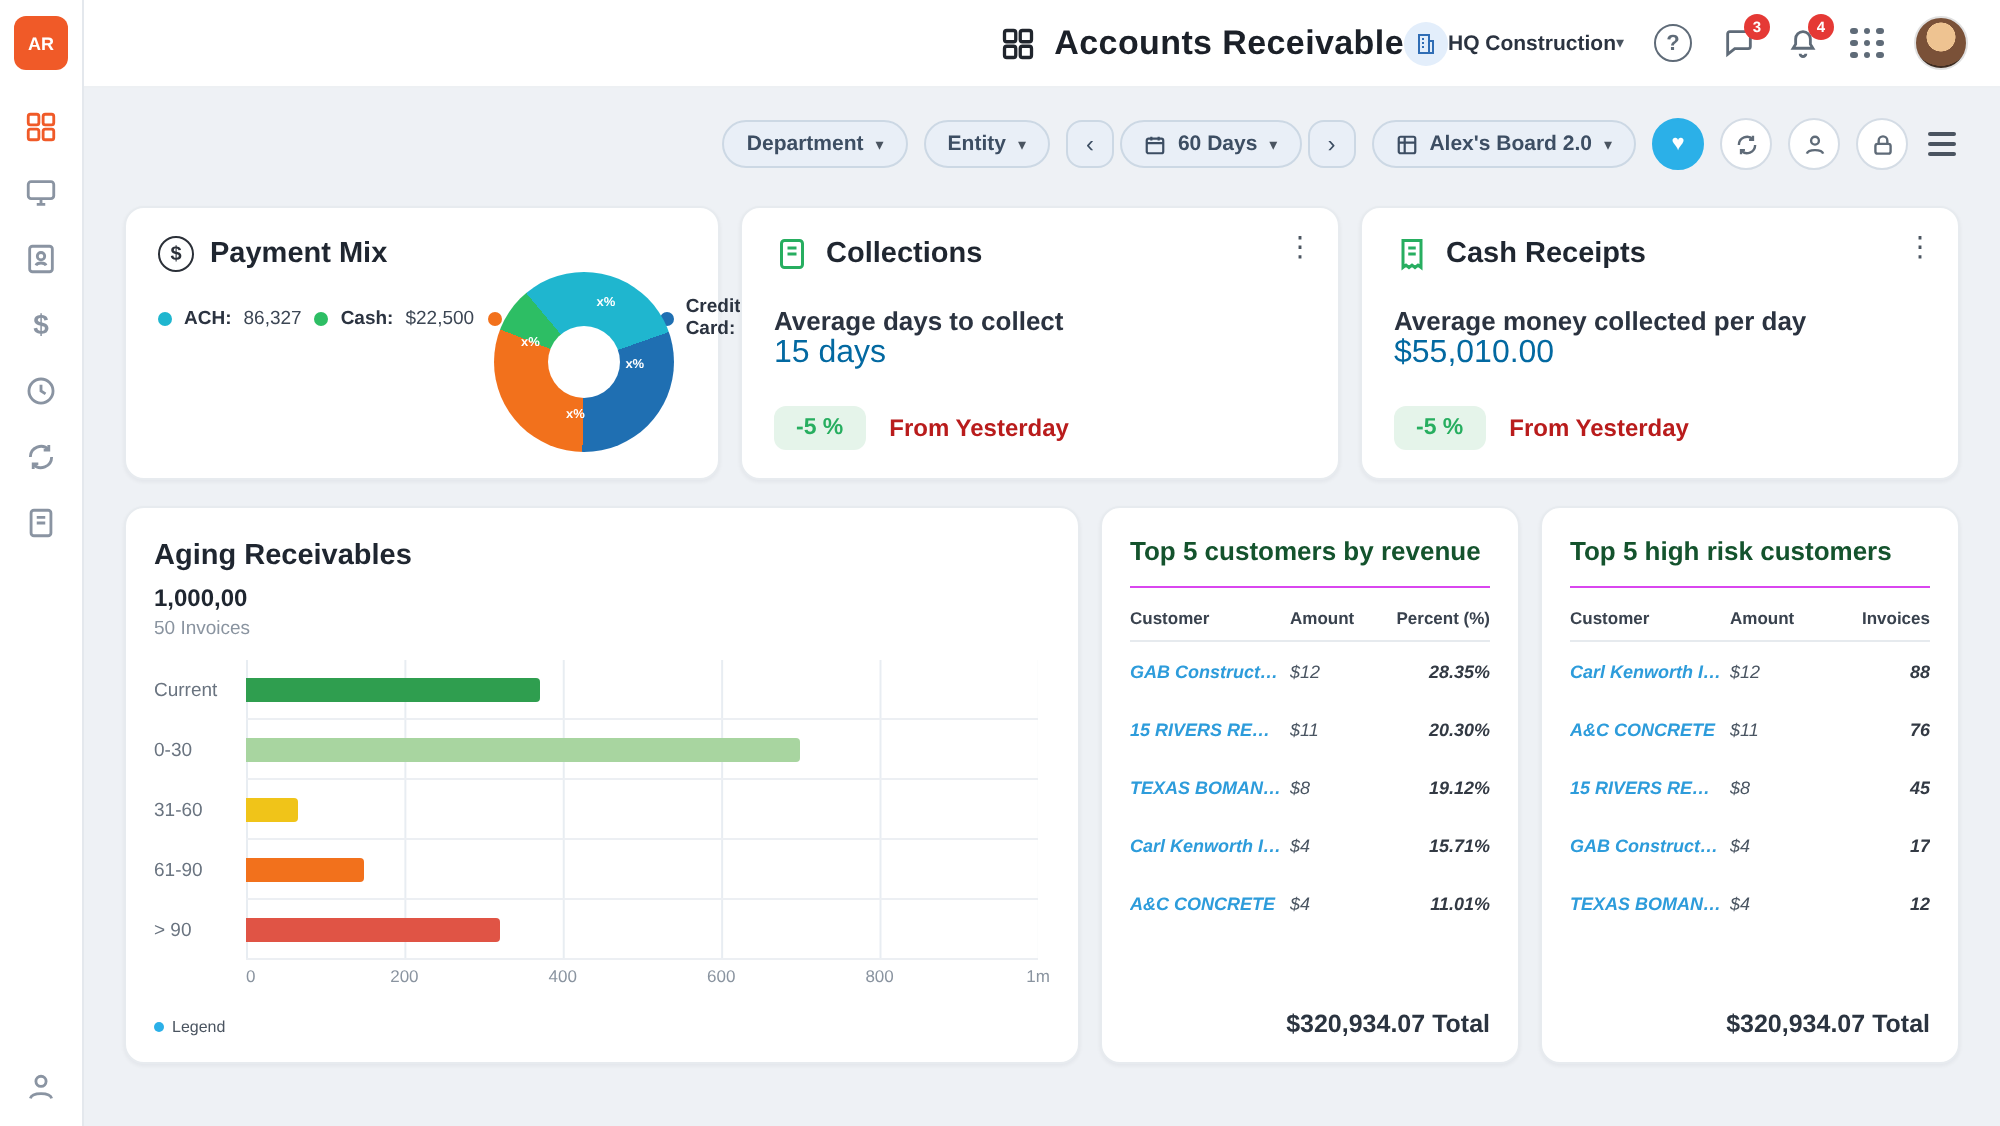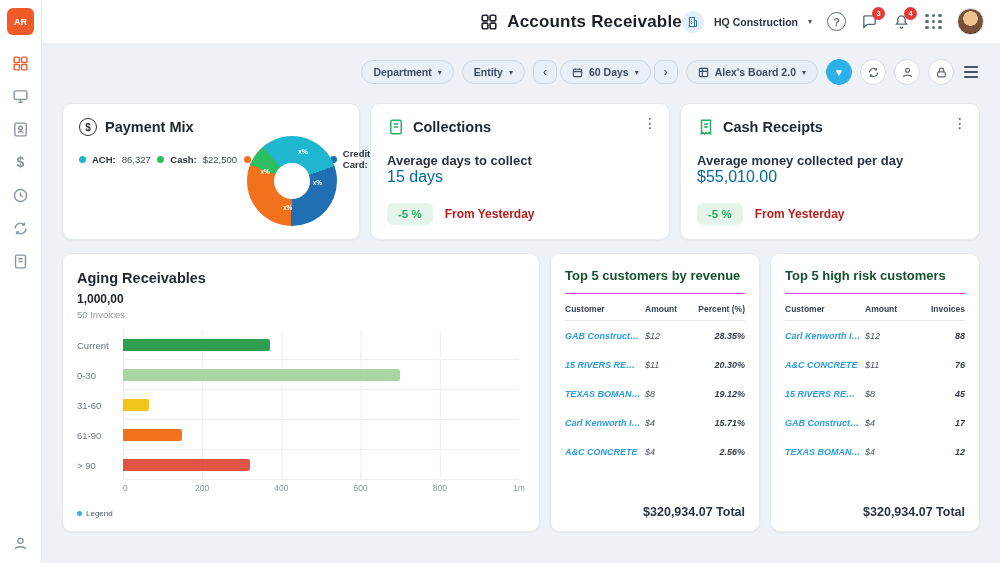--- a/index.html
+++ b/index.html
@@ -15,21 +15,21 @@
   .rail-ic svg { stroke:#8a94a2; }
   .rail-ic.active svg { stroke:#f05a28; }
   .rail-ic .dollar-glyph { font-size:14px; font-weight:bold; color:#8a94a2; }
   .rail-bottom { position:absolute; bottom:10px; left:0; right:0; display:flex; justify-content:center; }
 
   
   .topbar { position:absolute; left:42px; right:0; top:0; height:44px; background:#fff; border-bottom:1px solid #edf0f3; display:flex; align-items:center; justify-content:flex-end; padding:0 16px 0 20px; z-index:4; }
   .title-wrap { display:flex; align-items:center; gap:9px; }
   .title-wrap h1 { font-size:17px; font-weight:bold; color:#1b2028; letter-spacing:.2px; }
   .topbar-right { display:flex; align-items:center; gap:15px; }
-  .company-pill { display:flex; align-items:center; gap:10px; cursor:pointer; }
+  .company-pill { display:flex; align-items:center; gap:0; cursor:pointer; }
   .company-ic { width:22px; height:22px; border-radius:50%; background:#e3eefb; display:flex; align-items:center; justify-content:center; }
   .company-pill .co-name { font-size:10.5px; font-weight:bold; color:#2b3340; }
   .caret { font-size:8px; color:#4a5460; }
   .help-circle { width:19px; height:19px; border:1.6px solid #5f6b78; border-radius:50%; color:#5f6b78; font-size:11px; font-weight:bold; display:flex; align-items:center; justify-content:center; cursor:pointer; }
   .icon-badge-wrap { position:relative; cursor:pointer; display:flex; }
   .badge { position:absolute; top:-6px; right:-7px; min-width:13px; height:13px; border-radius:7px; background:#e53935; color:#fff; font-size:7.5px; font-weight:bold; display:flex; align-items:center; justify-content:center; padding:0 3px; }
   .apps-grid { display:grid; grid-template-columns:repeat(3,4px); grid-gap:2.5px; cursor:pointer; }
   .apps-grid i { width:3.5px; height:3.5px; border-radius:50%; background:#5f6b78; }
   .avatar { width:27px; height:27px; border-radius:50%; cursor:pointer; background:radial-gradient(circle at 50% 38%, #eec391 0 36%, #7a5138 37% 72%, #3f2d22 73% 100%); border:1px solid #e0e0e0; }
 
@@ -435,21 +435,21 @@
             <span class="td c2">19.12%</span>
           </div>
           <div class="tr">
             <span class="td link c0">Carl Kenworth Inc.</span>
             <span class="td c1">$4</span>
             <span class="td c2">15.71%</span>
           </div>
           <div class="tr">
             <span class="td link c0">A&amp;C CONCRETE</span>
             <span class="td c1">$4</span>
-            <span class="td c2">2.56%</span>
+            <span class="td c2">11.01%</span>
           </div>
         </div>
       <div class="tbl-total">$320,934.07 Total</div>
     </div>
 
     <div class="card tbl" id="tbl-risk">
       <div class="tbl-title">Top 5 high risk customers</div>
       <div class="tbl-head">
           <span class="th c0">Customer</span>
           <span class="th c1">Amount</span>

